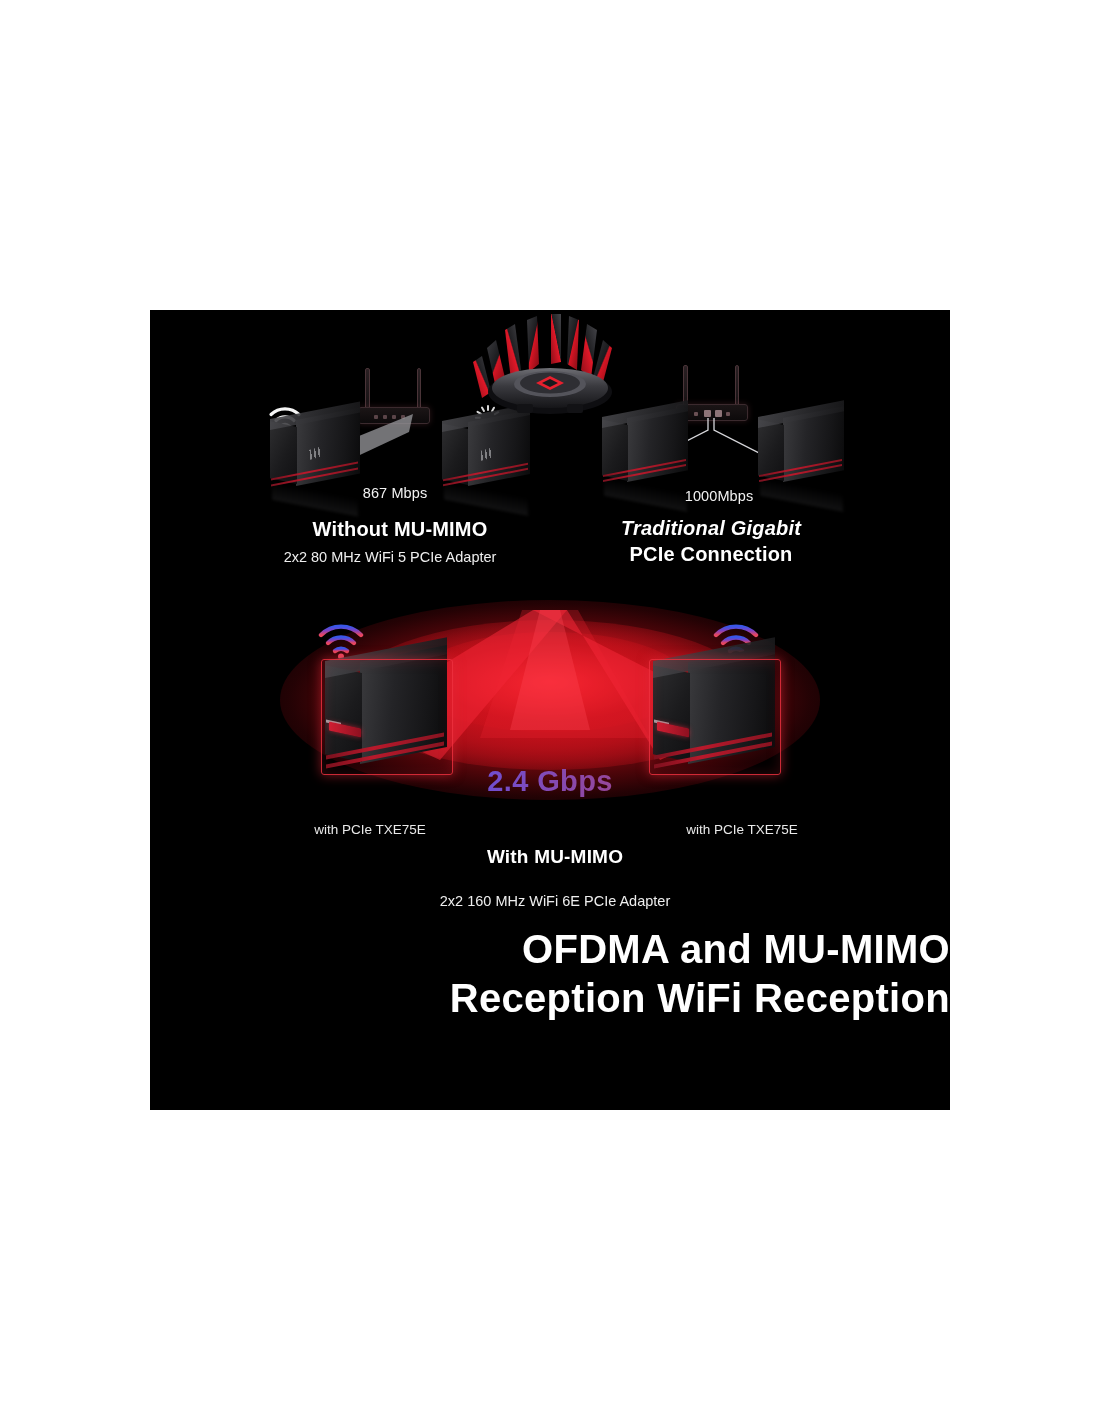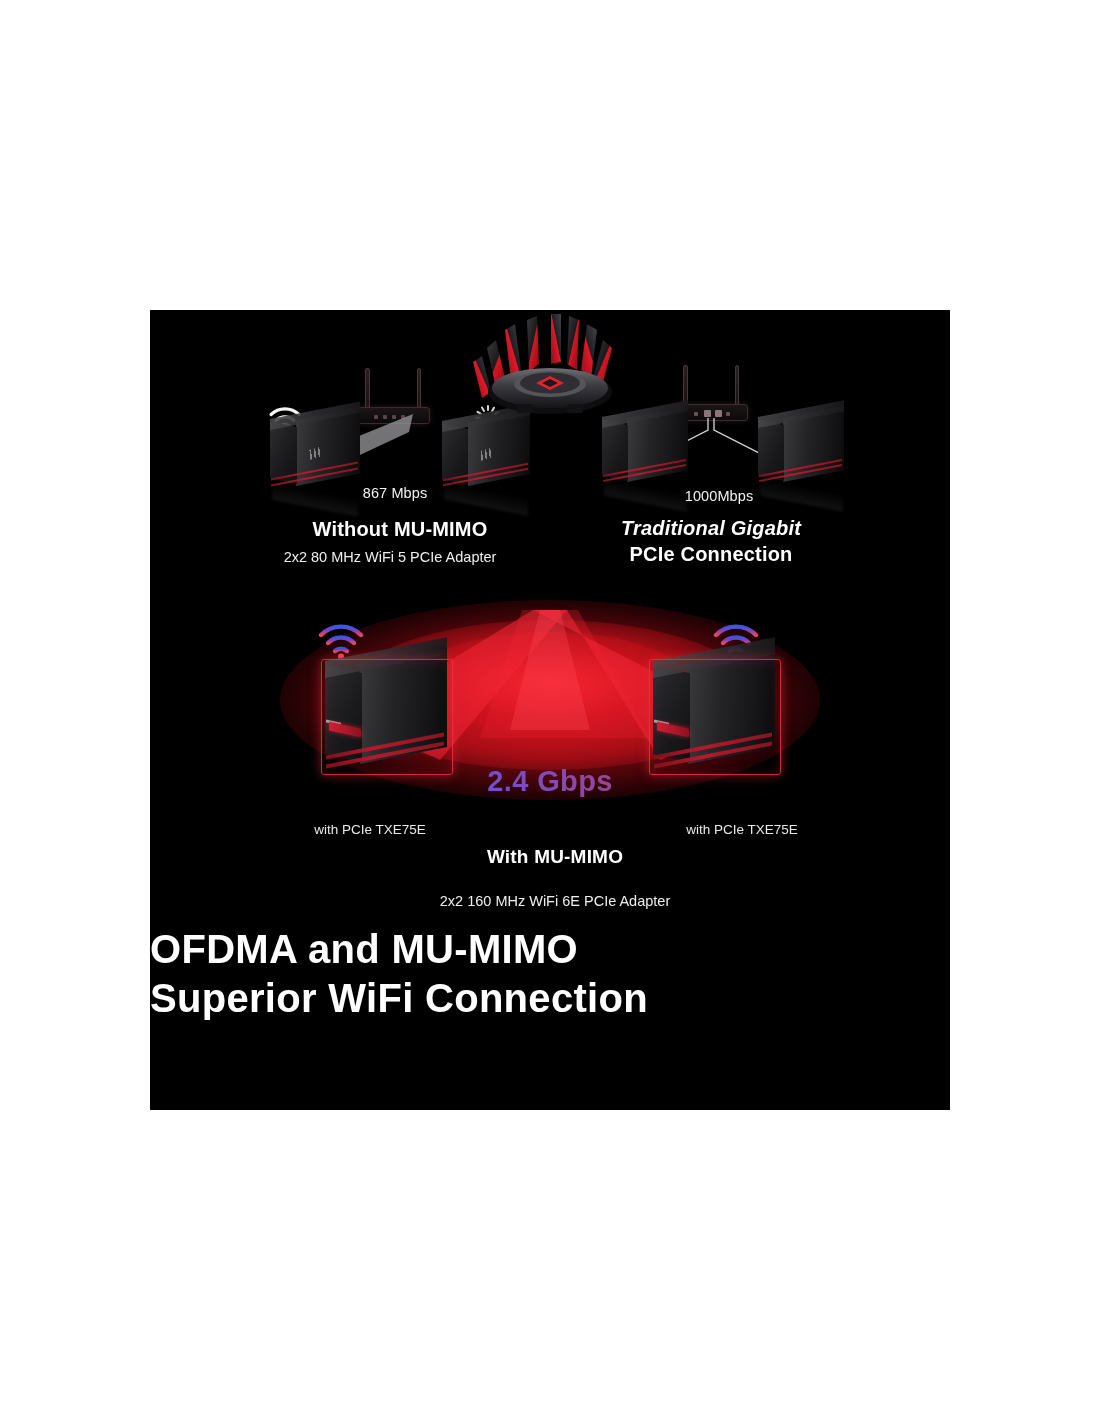--- a/index.html
+++ b/index.html
@@ -20,21 +20,21 @@
   .center{transform:translateX(-50%);}
 
   .speed-lbl{font-size:14.5px;font-weight:400;letter-spacing:.1px;color:#f2f2f2;padding-left:16px;}
   .head-bold{font-size:20px;font-weight:700;letter-spacing:.2px;}
   .head-bold2{font-size:19px;font-weight:700;letter-spacing:.2px;}
   .sub-lbl{font-size:14.5px;font-weight:400;color:#eeeeee;}
   .pcie-lbl{font-size:13.5px;font-weight:400;color:#e9e9e9;}
 
   
   #headline{
-    position:absolute;left:0;top:615px;width:800px;text-align:left;
+    position:absolute;left:0;top:615px;width:800px;text-align:right;
     color:#fff;font-size:40px;font-weight:700;line-height:1.22;
     letter-spacing:.3px;
   }
   #headline .l2{display:block;}
 
   
   .wifi{position:absolute;}
 
   
   .burst{position:absolute;width:32px;height:32px;}
@@ -347,16 +347,16 @@
 
     <div class="t pcie-lbl center" style="left:220px;top:512px;">with PCIe TXE75E</div>
     <div class="t pcie-lbl center" style="left:592px;top:512px;">with PCIe TXE75E</div>
 
     <div class="t head-bold2 center" style="left:405px;top:536px;">With MU-MIMO</div>
     <div class="t sub-lbl center" style="left:405px;top:563px;margin-top:20px;">2x2 160 MHz WiFi 6E PCIe Adapter</div>
   </div>
 
   <div id="headline">
     <span class="l1">OFDMA and MU-MIMO</span>
-    <span class="l2">Superior WiFi Connection</span>
+    <span class="l2">Reception WiFi Reception</span>
   </div>
 
 </div>
 
 </body></html>

